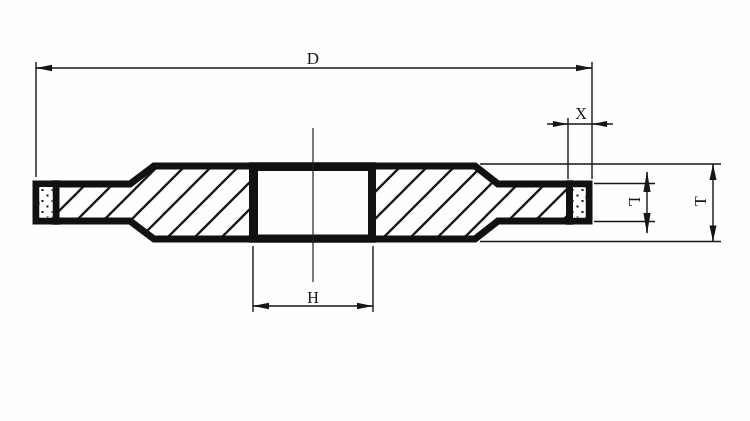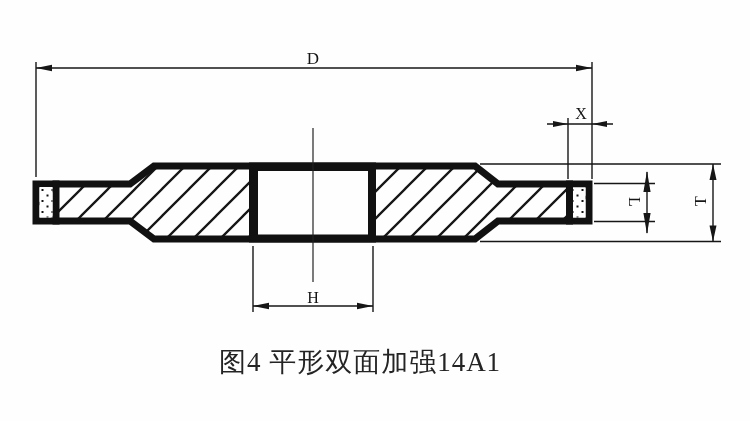--- a/index.html
+++ b/index.html
@@ -115,15 +115,14 @@
     <g stroke="#161616" stroke-width="1.4">
       <line x1="253" y1="246" x2="253" y2="312"></line>
       <line x1="373" y1="246" x2="373" y2="312"></line>
       <line x1="253" y1="306" x2="373" y2="306"></line>
       <polygon stroke="none" fill="#161616" points="253,306 269,302.7 269,309.3"></polygon>
       <polygon stroke="none" fill="#161616" points="373,306 357,302.7 357,309.3"></polygon>
       <text class="dim-text" x="313" y="303" text-anchor="middle" stroke="none">H</text>
     </g>
   </svg>
 
-  <div id="figure-caption">图4 平形双面加强14A1</div>
 
 </div>
 
 </body></html>

